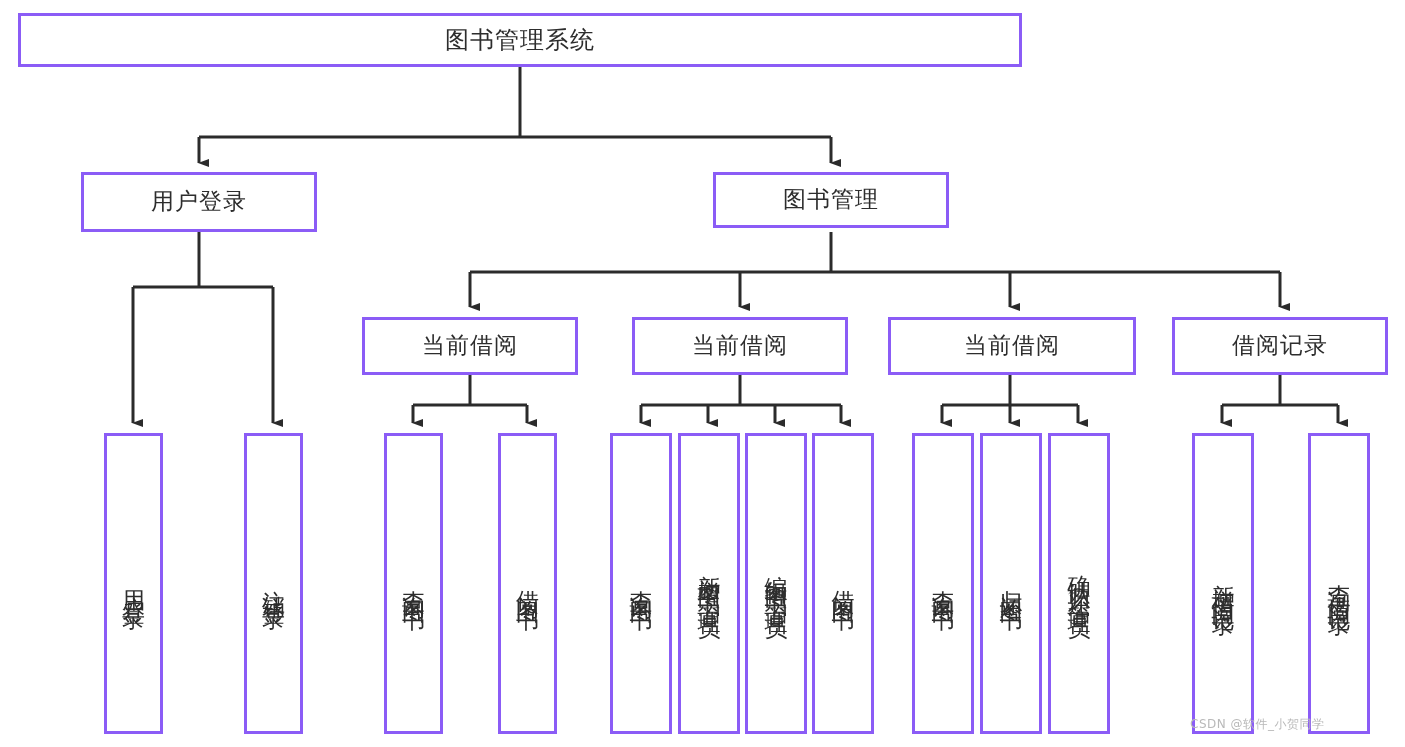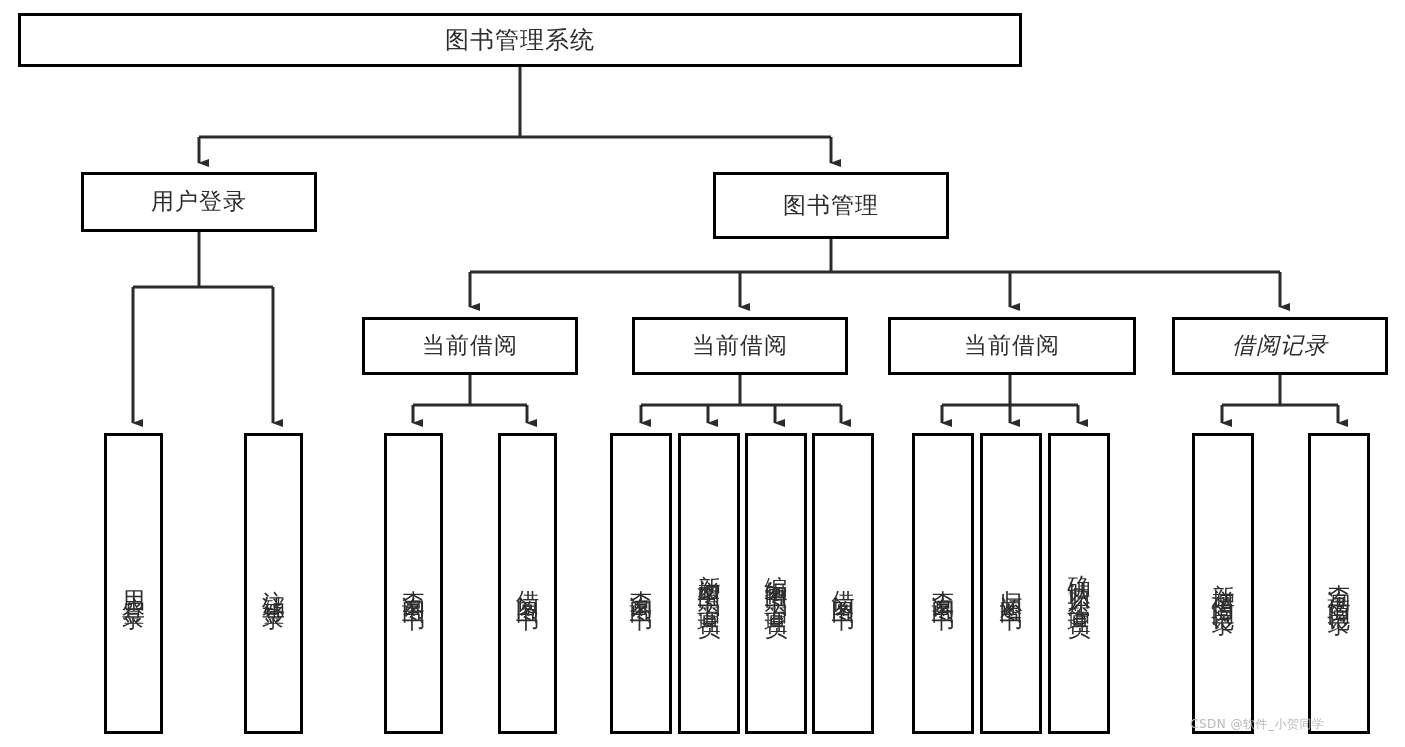--- a/index.html
+++ b/index.html
@@ -22,21 +22,21 @@
     position: absolute;
     left: 0;
     top: 0;
     width: 1405px;
     height: 747px;
     pointer-events: none;
   }
   .node {
     position: absolute;
     box-sizing: border-box;
-    border: 3px solid #000000;
+    border: 3px solid #8b5cf6;
     background: #ffffff;
     display: flex;
     align-items: center;
     justify-content: center;
     color: #2d2d2d;
   }
   .node.horiz {
     font-size: 23px;
     letter-spacing: 1px;
     line-height: 1.2;
@@ -122,34 +122,34 @@
     </g>
   </svg>
 
   <div class="node root horiz" style="left:18px; top:13px; width:1004px; height:54px;">
     <span>图书管理系统</span>
   </div>
 
   <div class="node horiz" style="left:81px; top:172px; width:236px; height:60px;">
     <span>用户登录</span>
   </div>
-  <div class="node horiz" style="left:713px; top:172px; width:236px; height:67px;text-align:right;">
+  <div class="node horiz" style="left:713px; top:172px; width:236px; height:56px;text-align:right;">
     <span>图书管理</span>
   </div>
 
   <div class="node horiz" style="left:362px; top:317px; width:216px; height:58px;">
     <span>当前借阅</span>
   </div>
   <div class="node horiz" style="left:632px; top:317px; width:216px; height:58px;">
     <span>当前借阅</span>
   </div>
   <div class="node horiz" style="left:888px; top:317px; width:248px; height:58px;">
     <span>当前借阅</span>
   </div>
-  <div class="node horiz" style="left:1172px; top:317px; width:216px; height:58px;font-style:italic;">
+  <div class="node horiz" style="left:1172px; top:317px; width:216px; height:58px;">
     <span>借阅记录</span>
   </div>
 
   <div class="node leaf" style="left:104px; top:433px; width:59px; height:301px;">
     <span class="vtext">用户登录</span>
   </div>
   <div class="node leaf" style="left:244px; top:433px; width:59px; height:301px;">
     <span class="vtext">注销登录</span>
   </div>
 

